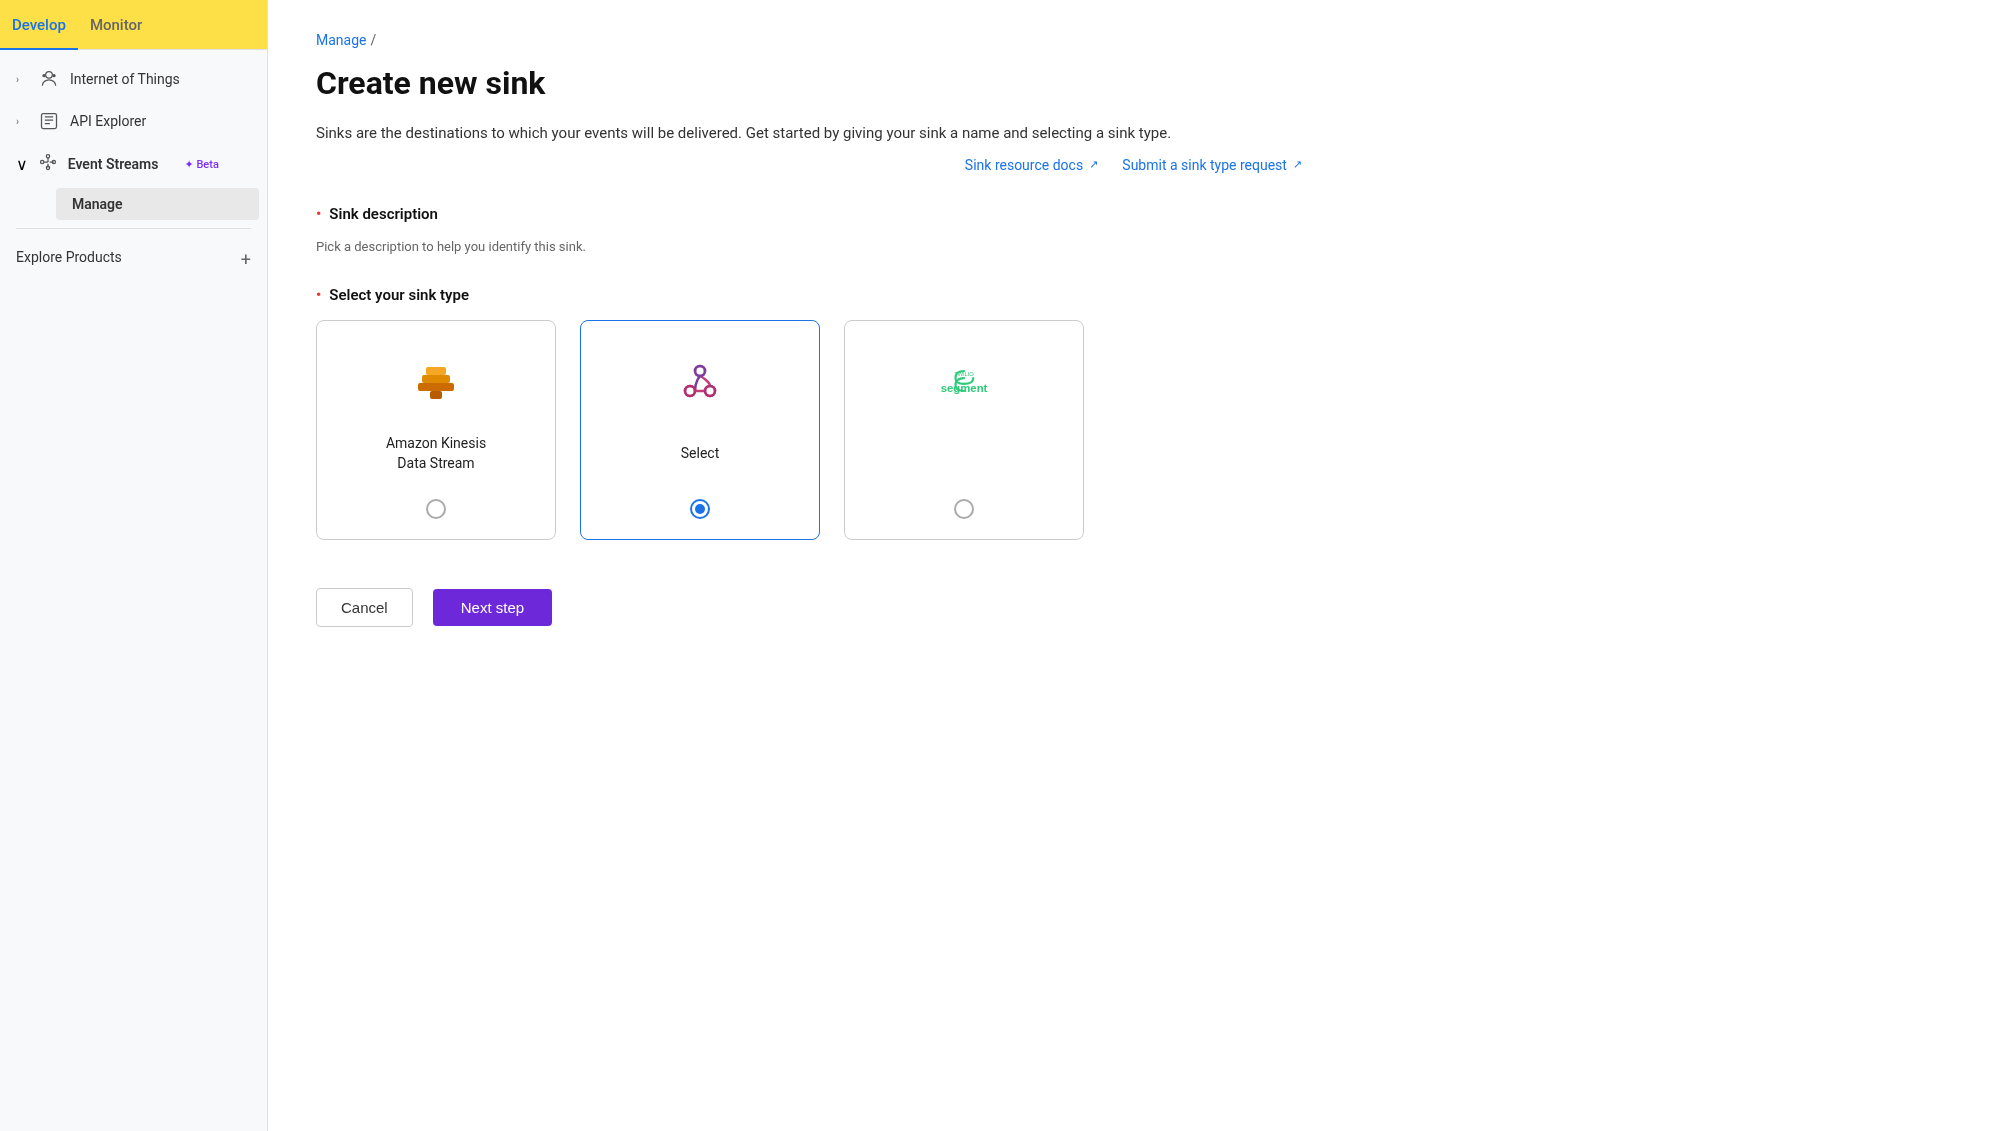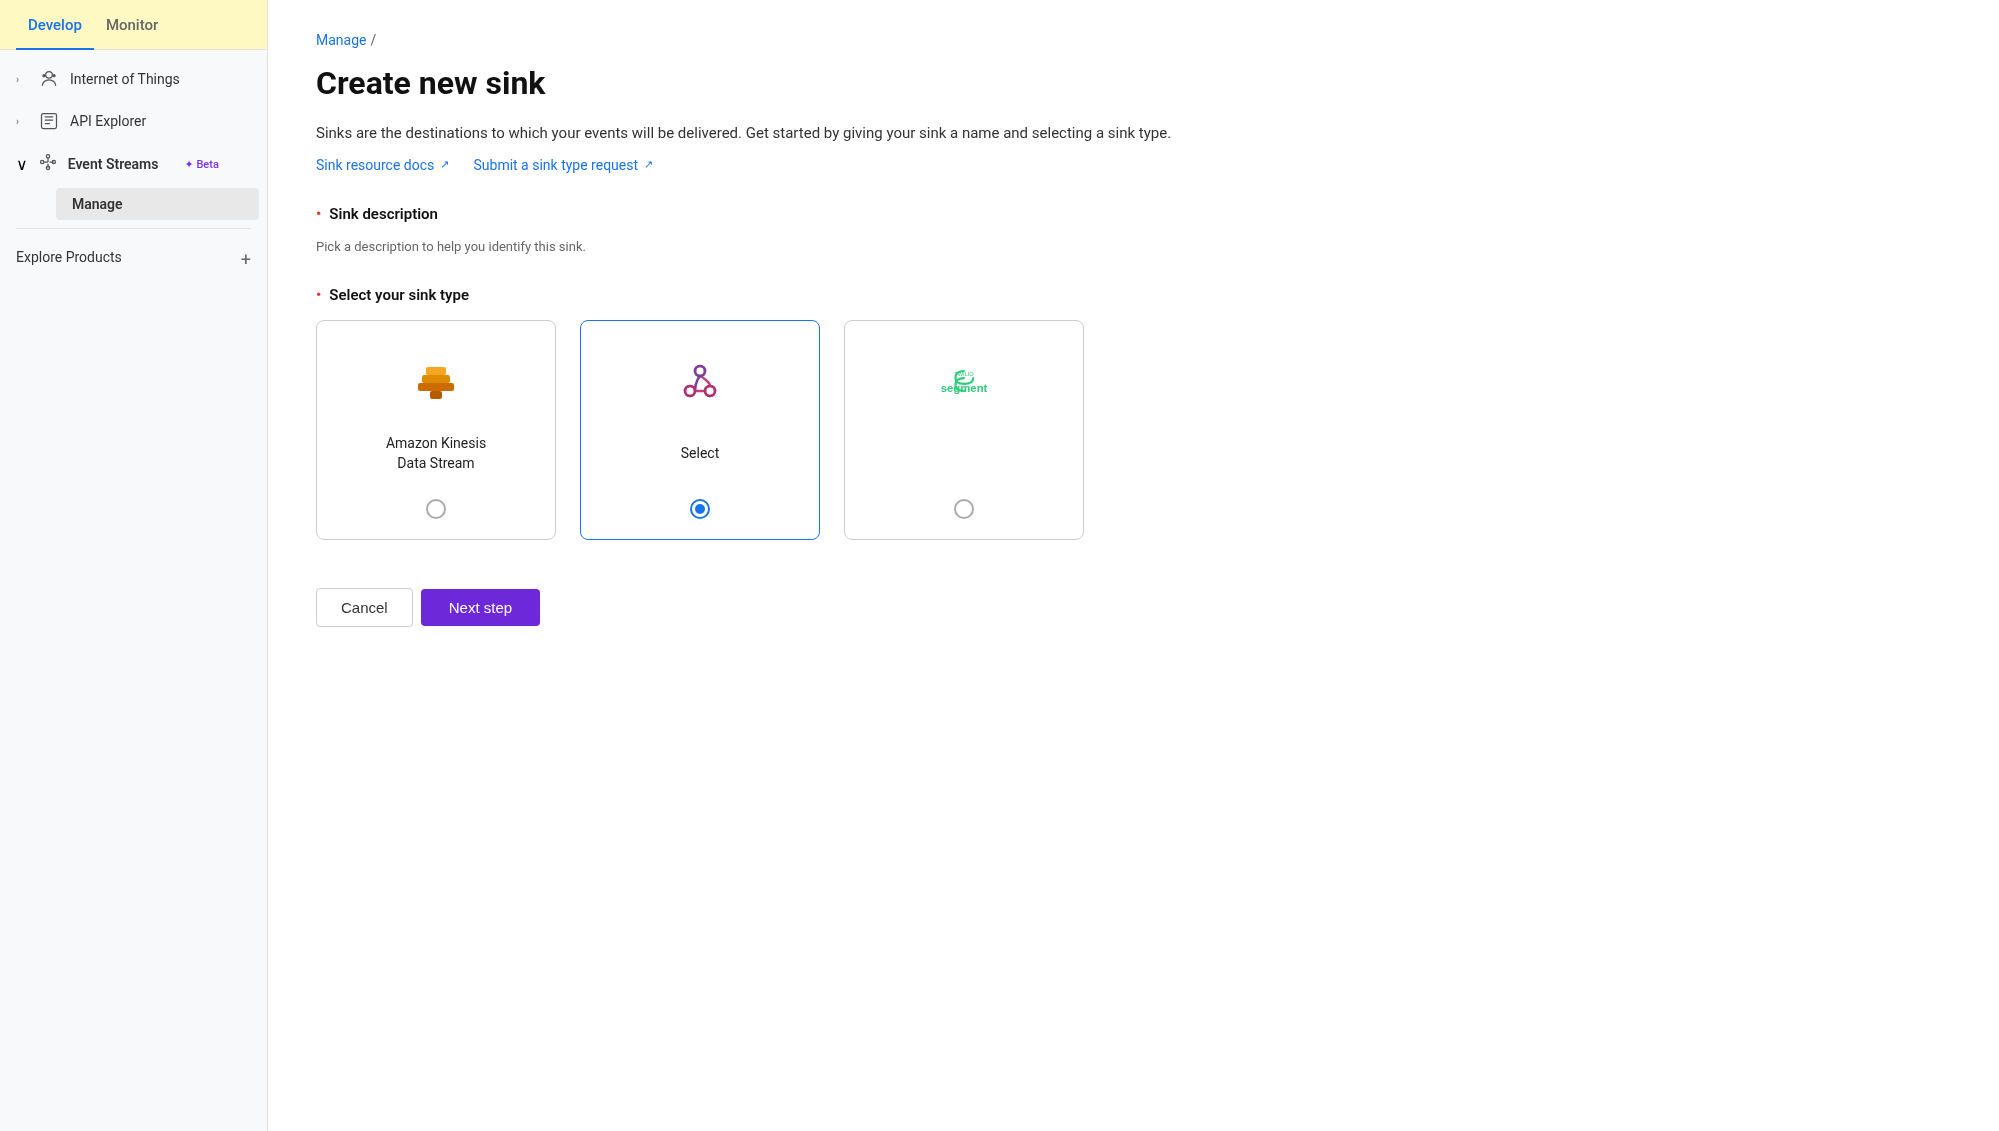--- a/index.html
+++ b/index.html
@@ -13,22 +13,22 @@
       border-right: 1px solid #e0e0e0;
       display: flex;
       flex-direction: column;
       height: 100vh;
       overflow-y: auto;
     }
 
     .sidebar-tabs {
       display: flex;
       border-bottom: 1px solid #e0e0e0;
-      background: #fef9c3;
-      padding: 0 16px;
+      background: #fde047;
+      padding: 0 0;
     }
 
     .sidebar-tab {
       padding: 16px 12px 14px;
       font-size: 15px;
       cursor: pointer;
       color: #666;
       border-bottom: 2px solid transparent;
       margin-bottom: -1px;
       font-weight: 500;
@@ -163,20 +163,21 @@
       color: #333;
       margin-bottom: 12px;
       max-width: 860px;
       line-height: 1.5;
     }
 
     .links-row {
       display: flex;
       gap: 24px;
       margin-bottom: 32px;
+      justify-content: center;
     }
 
     .link-item {
       display: flex;
       align-items: center;
       gap: 4px;
       color: #1a73e8;
       text-decoration: none;
       font-size: 14px;
       cursor: pointer;
@@ -280,21 +281,21 @@
       background: #1a73e8;
     }
 
     .radio-outer.selected {
       border-color: #1a73e8;
     }
 
     
     .action-row {
       display: flex;
-      gap: 8px;
+      gap: 20px;
       align-items: center;
     }
 
     .btn-cancel {
       padding: 10px 24px;
       border: 1.5px solid #ccc;
       border-radius: 4px;
       background: #fff;
       font-size: 15px;
       cursor: pointer;

